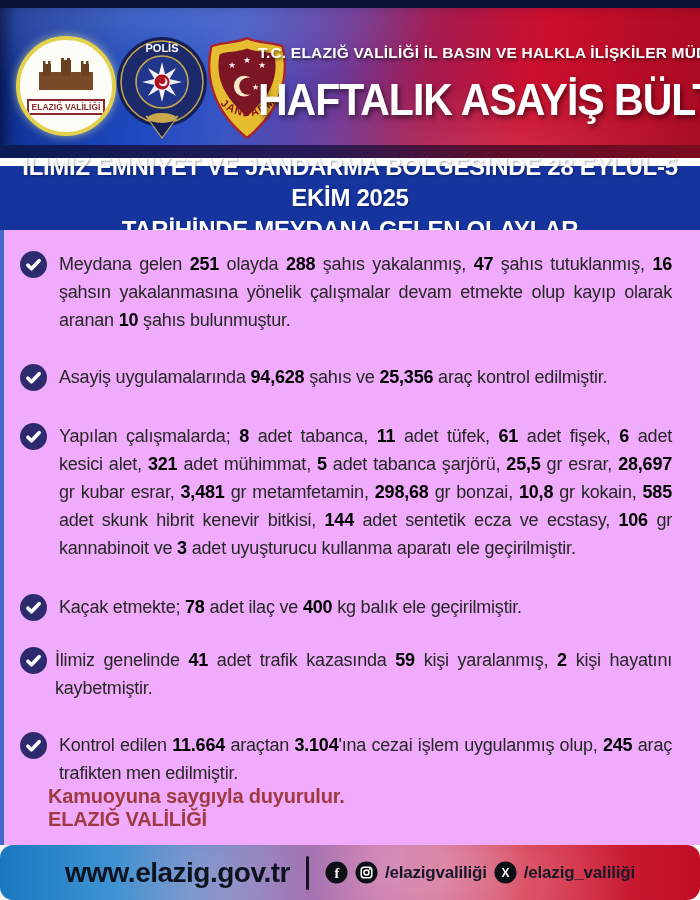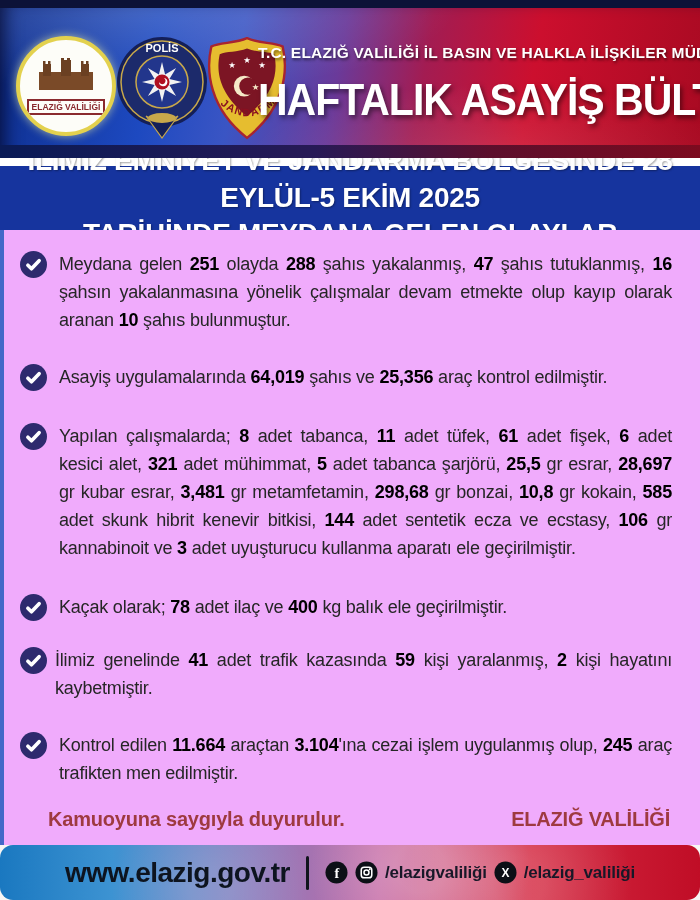--- a/index.html
+++ b/index.html
@@ -43,21 +43,21 @@
     margin-top:14px;font-size:41px;font-weight:700;letter-spacing:-1px;
     text-shadow:2px 3px 5px rgba(0,0,0,.5);transform:scaleY(1.08);
     white-space:nowrap;
   }
 
   
   .gap{height:8px;background:#fff;}
   .band{
     height:64px;background:var(--band_blue,#16349e);
     display:flex;flex-direction:column;align-items:center;justify-content:center;
-    color:#fff;font-weight:700;font-size:28px;line-height:1.3;letter-spacing:-.3px;
+    color:#fff;font-weight:700;font-size:24px;line-height:1.3;letter-spacing:-.3px;
     text-shadow:1px 1px 2px rgba(0,0,0,.35);text-align:center;
   }
 
   
   .content{
     position:relative;height:615px;background:#f0abfc;
     border-left:4px solid #4468c8;
     padding:20px 28px 0 16px;
   }
   .bullet{display:flex;gap:12px;align-items:flex-start;}
@@ -70,21 +70,21 @@
     margin:0;flex:1;color:#262626;font-size:18px;line-height:28px;
     letter-spacing:-.2px;text-align:justify;
   }
   .btext b{color:#000;font-weight:800;}
   .m1{margin-bottom:29px;} .m2{margin-bottom:31px;} .m3{margin-bottom:31px;}
   .m4{margin-bottom:25px;} .m5{margin-bottom:29px;gap:8px;} .m6{margin-bottom:12px;}
 
   .signoff{
     position:absolute;left:44px;right:30px;bottom:14px;
     display:flex;justify-content:space-between;align-items:baseline;
-    color:var(--signoff_red,#9e3a40);font-weight:700;
+    color:var(--signoff_red,#9e3a40);font-weight:700;flex-direction:column;
   }
   .signoff-left{font-size:20px;letter-spacing:-.2px;}
   .signoff-right{font-size:20px;letter-spacing:-.2px;}
 
   
   .footerbar{
     height:55px;display:flex;align-items:center;justify-content:center;gap:16px;
     background:
       radial-gradient(circle at 60% 40%, rgba(255,255,255,.28) 0 6%, transparent 26%),
       radial-gradient(circle at 74% 70%, rgba(255,255,255,.18) 0 5%, transparent 22%),
@@ -186,41 +186,41 @@
     <p class="btext"><span>Meydana gelen </span><b>251</b><span> olayda </span><b>288</b><span> şahıs yakalanmış, </span><b>47</b><span> şahıs tutuklanmış, </span><b>16</b><span> şahsın yakalanmasına yönelik çalışmalar devam etmekte olup kayıp olarak aranan </span><b>10</b><span> şahıs bulunmuştur.</span></p>
   </div>
 
   <div class="bullet m2">
     <span class="check">
       <svg viewBox="0 0 24 24">
         <circle cx="12" cy="12" r="12"></circle>
         <path d="M7 12.6l3.2 3.2 6.8-7.2"></path>
       </svg>
     </span>
-    <p class="btext"><span>Asayiş uygulamalarında </span><b>64,019</b><span> şahıs ve </span><b>25,356</b><span> araç kontrol edilmiştir.</span></p>
+    <p class="btext"><span>Asayiş uygulamalarında </span><b>94,628</b><span> şahıs ve </span><b>25,356</b><span> araç kontrol edilmiştir.</span></p>
   </div>
 
   <div class="bullet m3">
     <span class="check">
       <svg viewBox="0 0 24 24">
         <circle cx="12" cy="12" r="12"></circle>
         <path d="M7 12.6l3.2 3.2 6.8-7.2"></path>
       </svg>
     </span>
     <p class="btext"><span>Yapılan çalışmalarda; </span><b>8</b><span> adet tabanca, </span><b>11</b><span> adet tüfek, </span><b>61</b><span> adet fişek, </span><b>6</b><span> adet kesici alet, </span><b>321</b><span> adet mühimmat, </span><b>5</b><span> adet tabanca şarjörü, </span><b>25,5</b><span> gr esrar, </span><b>28,697</b><span> gr kubar esrar, </span><b>3,481</b><span> gr metamfetamin, </span><b>298,68</b><span> gr bonzai, </span><b>10,8</b><span> gr kokain, </span><b>585</b><span> adet skunk hibrit kenevir bitkisi, </span><b>144</b><span> adet sentetik ecza ve ecstasy, </span><b>106</b><span> gr kannabinoit ve </span><b>3</b><span> adet uyuşturucu kullanma aparatı ele geçirilmiştir.</span></p>
   </div>
 
   <div class="bullet m4">
     <span class="check">
       <svg viewBox="0 0 24 24">
         <circle cx="12" cy="12" r="12"></circle>
         <path d="M7 12.6l3.2 3.2 6.8-7.2"></path>
       </svg>
     </span>
-    <p class="btext"><span>Kaçak olarak; </span><b>78</b><span> adet ilaç ve </span><b>400</b><span> kg balık ele geçirilmiştir.</span></p>
+    <p class="btext"><span>Kaçak etmekte; </span><b>78</b><span> adet ilaç ve </span><b>400</b><span> kg balık ele geçirilmiştir.</span></p>
   </div>
 
   <div class="bullet m5">
     <span class="check">
       <svg viewBox="0 0 24 24">
         <circle cx="12" cy="12" r="12"></circle>
         <path d="M7 12.6l3.2 3.2 6.8-7.2"></path>
       </svg>
     </span>
     <p class="btext"><span>İlimiz genelinde </span><b>41</b><span> adet trafik kazasında </span><b>59</b><span> kişi yaralanmış, </span><b>2</b><span> kişi hayatını kaybetmiştir.</span></p>

